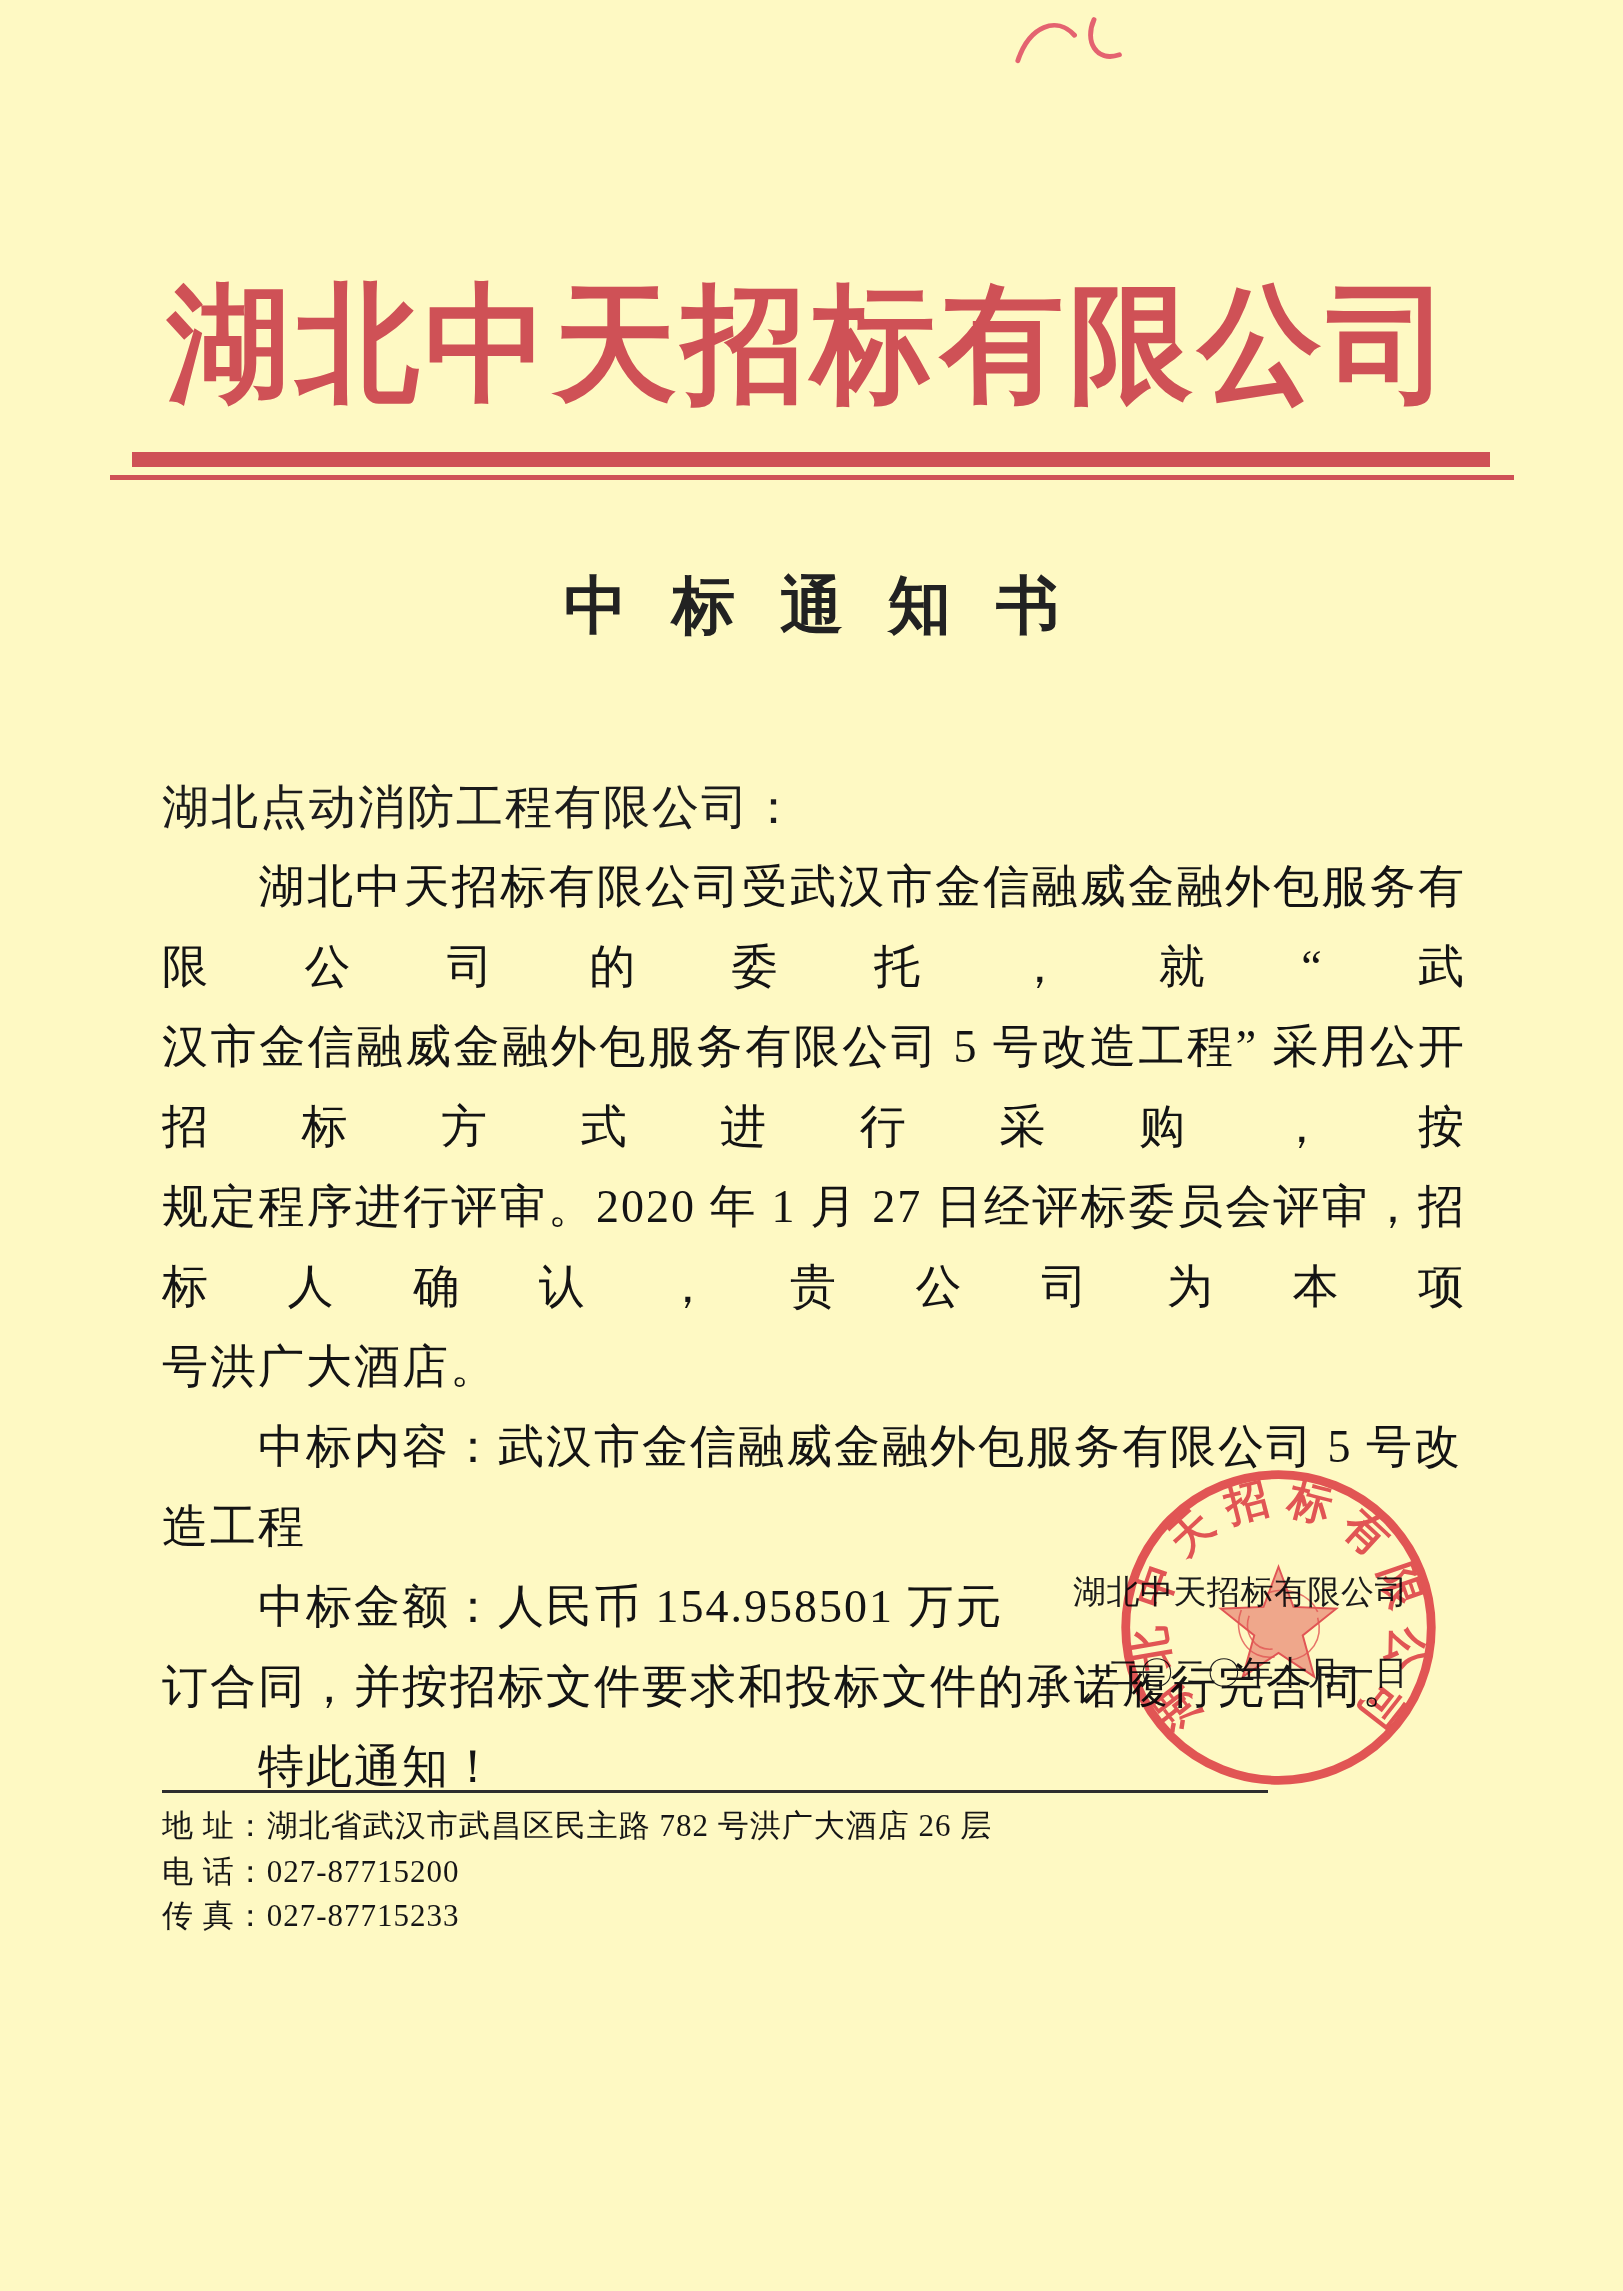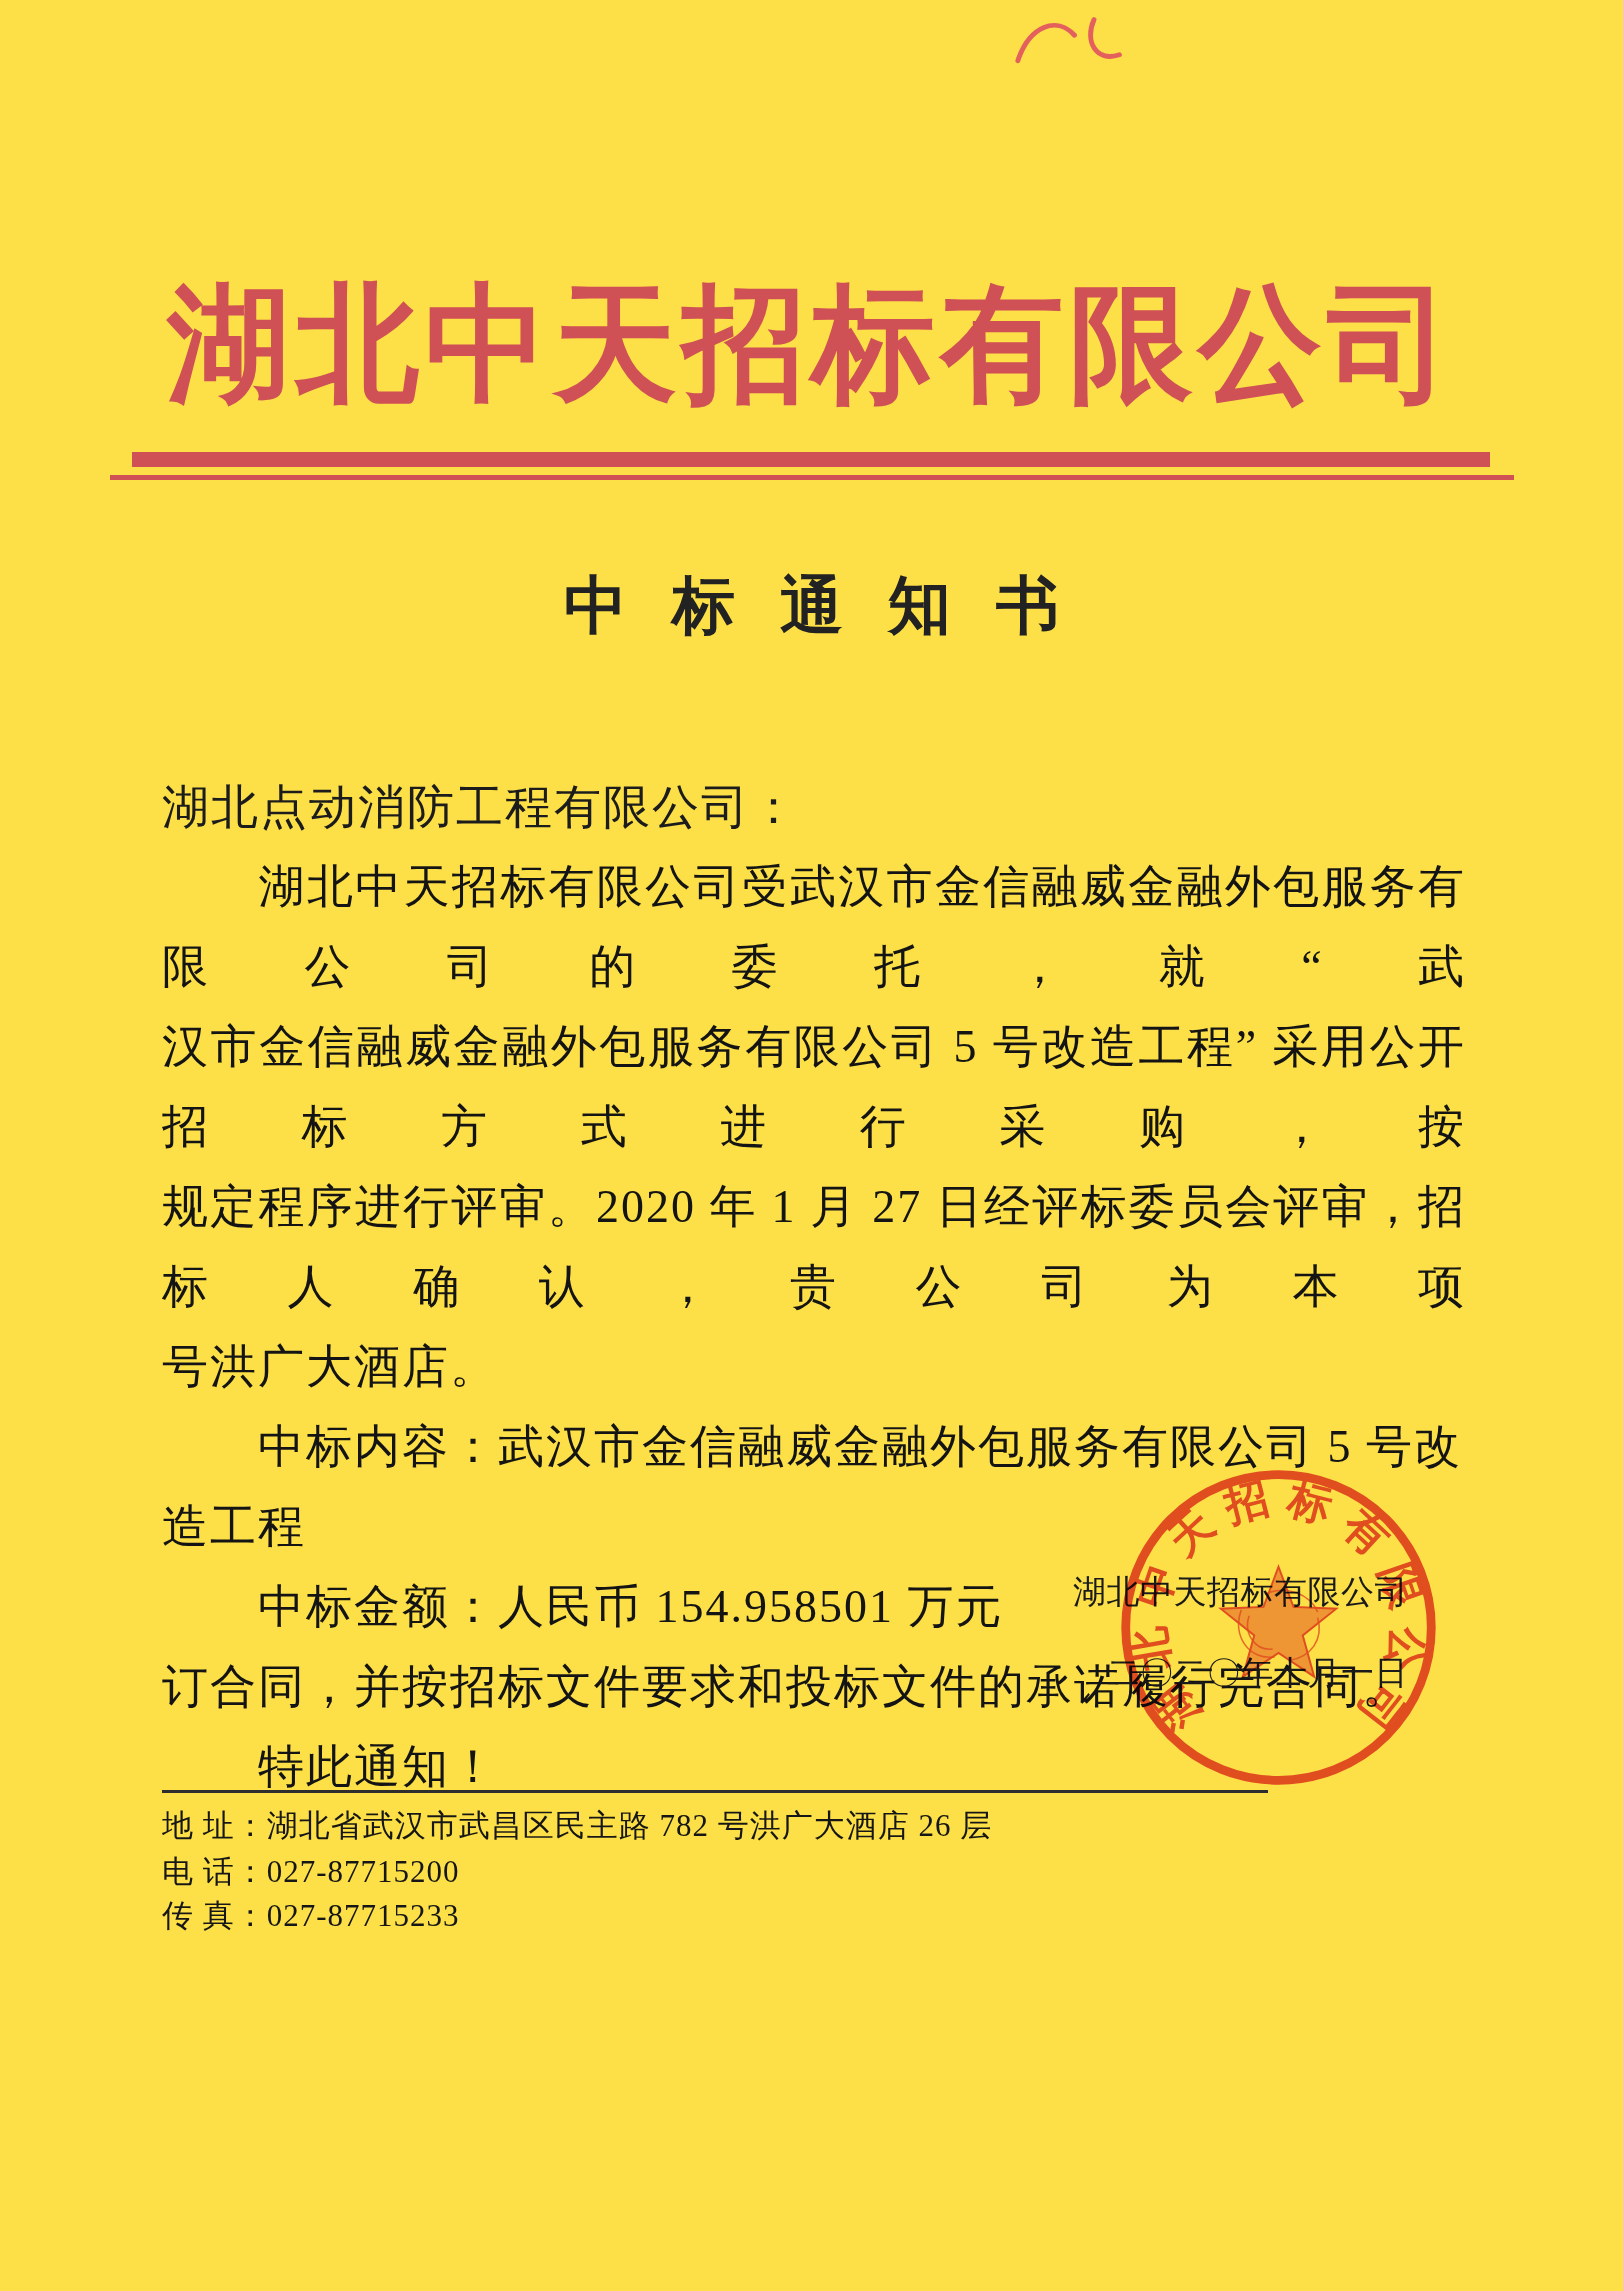--- a/index.html
+++ b/index.html
@@ -1,19 +1,19 @@
 <!DOCTYPE html>
 <html style="--accent: #cf5156; --stamp: #e04a62;"><head>
 <meta charset="utf-8">
 <style>
   html,body{margin:0;padding:0;background:#9a9a9a;}
   .page{
     position:relative;
     width:1623px;height:2292px;
-    background:#fde047;
+    background:#fef9c3;
     font-family:"Liberation Serif","DejaVu Serif",serif;
     color:#1c1c1c;
     overflow:hidden;
     text-decoration:underline;
   }
   
   .letterhead{
     position:absolute;left:0;top:263px;width:1623px;
     text-align:center;
     font-family:"Liberation Sans","DejaVu Sans",sans-serif;

